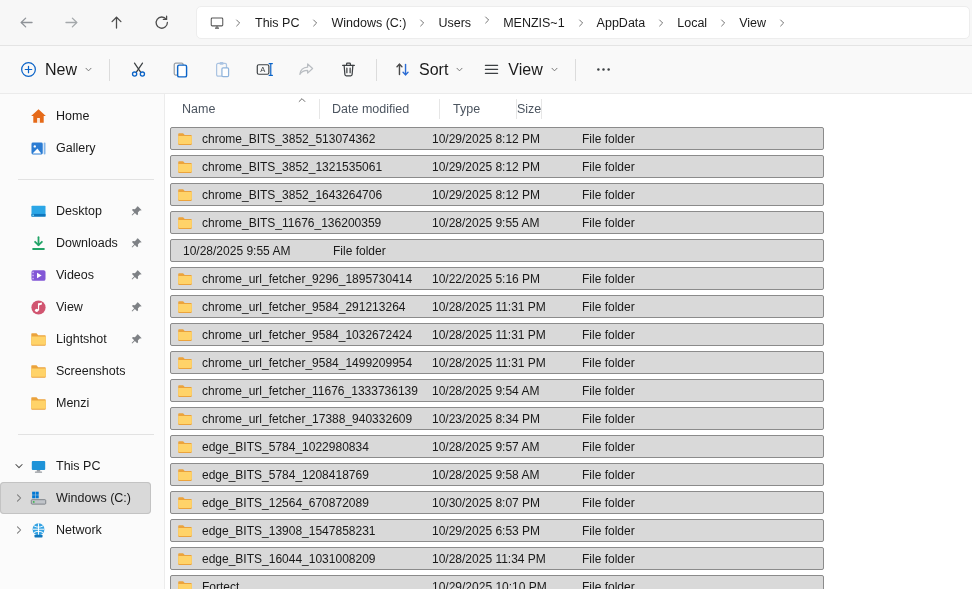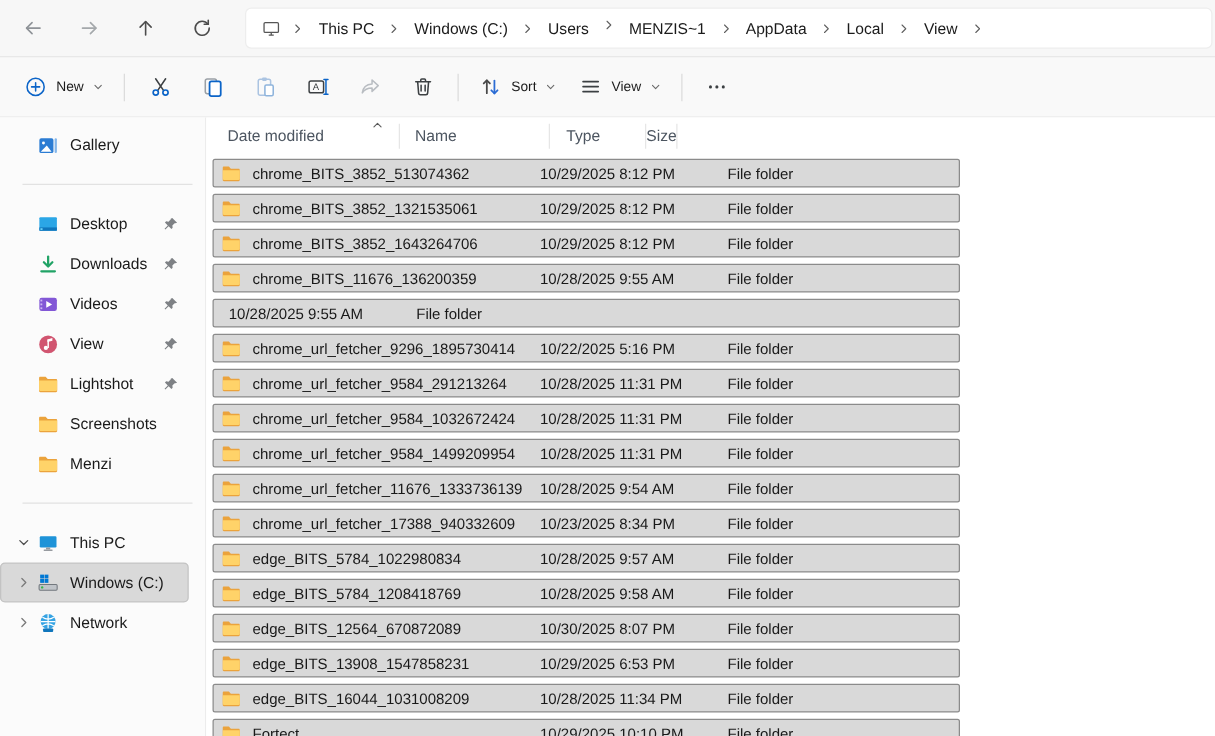--- a/index.html
+++ b/index.html
@@ -31,21 +31,21 @@
   .crumb-chev { width:16px; height:16px; display:flex; align-items:center; justify-content:center; }
   .crumb-chev svg { width:10px; height:10px; }
 
   
   .toolbar {
     height:48px; background:#f9f9f9; border-bottom:1px solid #ebebeb;
     display:flex; align-items:center; padding:0 10px;
   }
   .tb-btn {
     display:flex; align-items:center; gap:7px; padding:0 9px; height:36px;
-    border-radius:4px; font-size:11px; color:#1b1b1b; white-space:nowrap;
+    border-radius:4px; font-size:16px; color:#1b1b1b; white-space:nowrap;
   }
   .tb-icon-btn { width:42px; height:36px; display:flex; align-items:center; justify-content:center; border-radius:4px; }
   .tb-btn svg, .tb-icon-btn svg { width:19px; height:19px; }
   .tb-chev svg { width:9px; height:9px; }
   .tb-sep { width:1px; height:22px; background:#dcdcdc; margin:0 7px; }
 
   
   .bodyrow { display:flex; height:495px; }
 
   
@@ -69,21 +69,21 @@
   .col-caret { position:absolute; top:-2px; left:126px; }
   .col-caret svg { width:12px; height:12px; }
   .list-header { display:flex; align-items:center; height:26px; color:#4c5560; font-size:12.5px; }
   .hcell { height:20px; line-height:20px; border-right:1px solid #e6e6e6; white-space:nowrap; cursor:default; }
   .hcell:nth-child(1) { width:255px; padding-left:18px; }
   .hcell:nth-child(2) { width:150px; padding-left:12px; }
   .hcell:nth-child(3) { width:120px; padding-left:12px; }
   .hcell:nth-child(4) { width:77px;  padding-left:13px; }
   .rows { margin-top:5px; }
   .file-row {
-    width:598px; height:23px; margin-bottom:5px;
+    width:654px; height:23px; margin-bottom:5px;
     background:#d9d9d9; border:1px solid #8b8b8b; border-radius:2px;
     display:flex; align-items:center; cursor:default;
   }
   .cell { white-space:nowrap; overflow:hidden; color:#191919; font-size:12px; }
   .c-name { width:249px; display:flex; align-items:center; gap:9px; padding-left:6px; }
   .c-name svg { width:16px; height:16px; flex:0 0 16px; }
   .c-date { width:150px; padding-left:12px; }
   .c-type { width:120px; padding-left:12px; }
   .c-size { flex:1; }
 </style>
@@ -326,20 +326,31 @@
         </svg>
       </span>
     </div>
 </div>
 
 <div class="bodyrow">
 
   <div class="sidebar">
     <div>
 
+        <div class="side-item">
+          <span class="side-chev"></span>
+          <span class="side-icon">
+            <svg viewBox="0 0 16 16">
+              <path fill="#e56a19" d="M8 1.1 1.1 7.5h2v6.4h3.7V9.5h2.4v4.4h3.7V7.5h2z"></path>
+              <path fill="#fde8d7" d="M7.2 9.9h1.6v4H7.2z"></path>
+            </svg>
+          </span>
+          <span class="side-label">Home</span>
+
+        </div>
 
         <div class="side-item">
           <span class="side-chev"></span>
           <span class="side-icon">
             <svg viewBox="0 0 16 16">
               <rect x="1.4" y="2.4" width="10.6" height="11.2" rx="1.4" fill="#2b7cd3"></rect>
               <circle cx="4.5" cy="6" r="1.1" fill="#fff"></circle>
               <path d="M2.4 12.6 7 7.9l3.6 4.7z" fill="#fff"></path>
               <rect x="12.9" y="2.4" width="1.7" height="11.2" rx="0.8" fill="#84b6ea"></rect>
             </svg>
@@ -506,22 +517,22 @@
           <span class="side-label">Network</span>
         </div>
       </div>
   </div>
 
   <div class="main">
     <div class="list-header" style="position:relative;">
       <span class="col-caret"><span><svg viewBox="0 0 16 16" fill="none" stroke="#5a5a5a" stroke-width="1.2" stroke-linecap="round" stroke-linejoin="round">
               <path d="M4.2 10 8 6.2 11.8 10"></path>
             </svg></span></span>
+      <div class="hcell">Name</div>
       <div class="hcell">Date modified</div>
-      <div class="hcell">Name</div>
       <div class="hcell">Type</div>
       <div class="hcell">Size</div>
     </div>
     <div class="rows">
 
         <div class="file-row">
           <div class="cell c-name">
             <span>
               <svg viewBox="0 0 16 16">
                 <path d="M1.2 3.1c0-.5.4-.9.9-.9h4l1.6 1.8h6.2c.5 0 .9.4.9.9v8.1c0 .5-.4.9-.9.9H2.1c-.5 0-.9-.4-.9-.9z" fill="#eba33c"></path>

